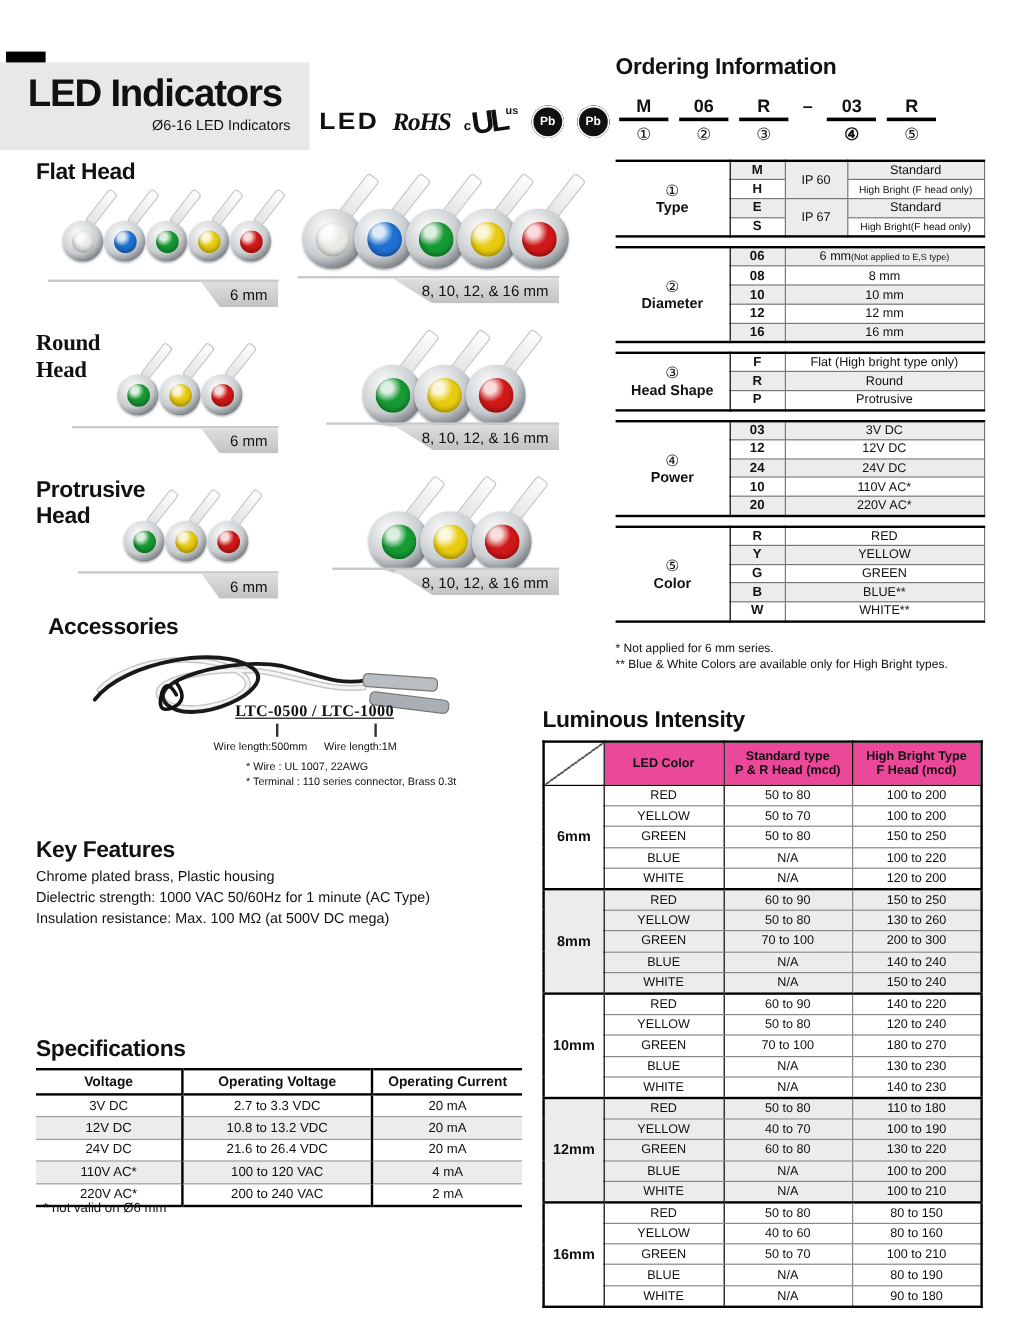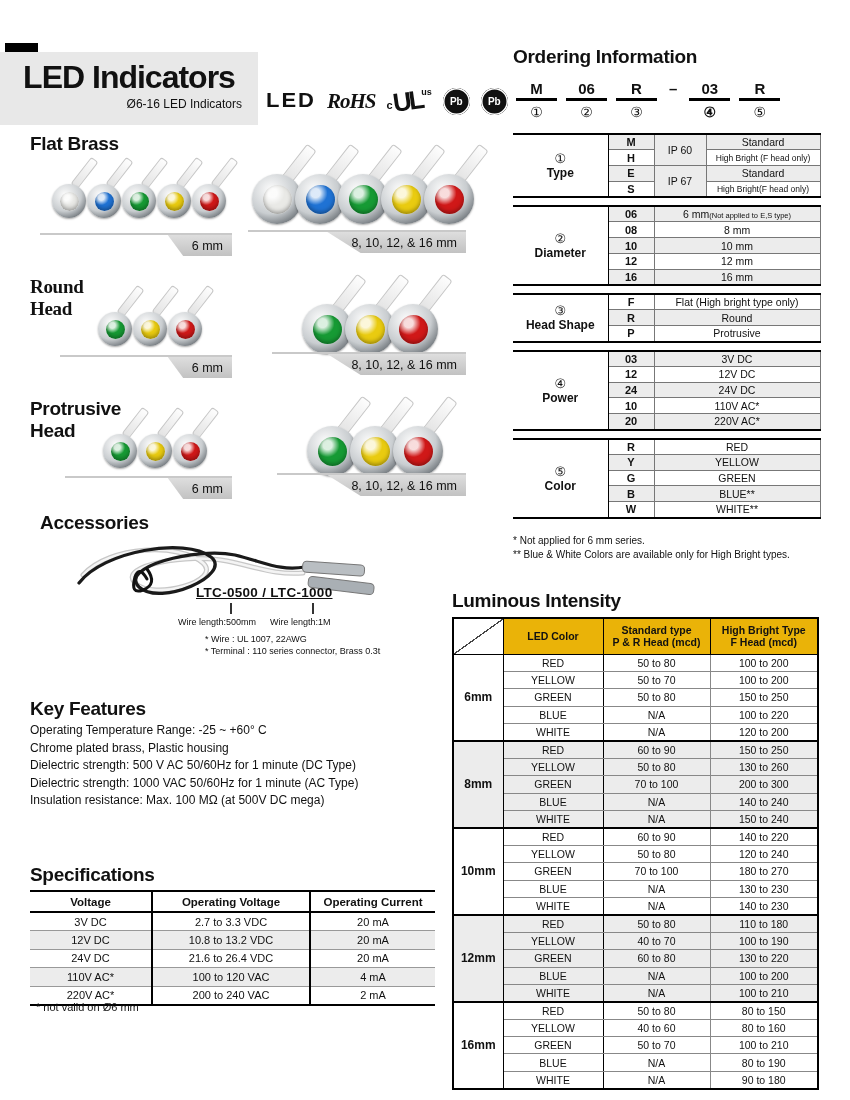--- a/index.html
+++ b/index.html
@@ -82,21 +82,21 @@
   .otable .oname { font-weight:bold; font-size:12px; }
   .otable td.code { font-weight:bold; font-size:11px; }
   .otable tr.shade td:not(.lbl) { background:#ececec; }
   .otable td.desc.small { font-size:8.5px; }
   .otable .note { font-size:7.5px; }
   #order-footnotes { font-size:10px; line-height:13.5px; }
 
   
   .ltable { border-collapse:collapse; table-layout:fixed; width:365px; border:2px solid #000; }
   .ltable td, .ltable th { border:1px solid #888; height:17.4px; font-size:10.5px; text-align:center; padding:0; overflow:hidden; }
-  .ltable th { background:#eab308; font-size:10.5px; font-weight:bold; line-height:12px; height:36px; border:1.3px solid #000; }
+  .ltable th { background:#ec4899; font-size:10.5px; font-weight:bold; line-height:12px; height:36px; border:1.3px solid #000; }
   .ltable th.diag { background:
       linear-gradient(to bottom right, rgba(0,0,0,0) 48.8%, #444 48.8%, #444 51.2%, rgba(0,0,0,0) 51.2%), #fff; }
   .ltable td.size { font-weight:bold; font-size:12px; border-left:none; border-top:1.3px solid #000; border-bottom:1.3px solid #000; border-right:1.3px solid #000; background:#fff; }
   .ltable tr.gtop td { border-top:2px solid #000; }
   .ltable tr.gshade td { background:#ececec; }
   .ltable td.vline { border-left:1.3px solid #000; border-right:1.3px solid #000; }
 
   
   .stable { border-collapse:collapse; table-layout:fixed; width:405px;
     border-top:2.5px solid #000; border-bottom:2.5px solid #000; }
@@ -120,21 +120,21 @@
   <span class="logo-rohs">RoHS</span>
   <span class="logo-ul">
     <span class="c">c</span>
     <span class="ul">UL</span>
     <span class="us">us</span>
   </span>
   <span class="logo-pb">Pb</span>
   <span class="logo-pb">Pb</span>
 </div>
 
-<div class="abs h" style="left:30px;top:133px;">Flat Brass</div>
+<div class="abs h" style="left:30px;top:133px;">Flat Head</div>
 <div class="abs led-row small" id="flat-small" style="left:52px;top:160px;">
     <div class="led s">
       <div class="tail"></div>
       <div class="bezel">
         <div class="lens" style="background: radial-gradient(circle at 33% 28%, rgba(255, 255, 255, 0.85) 0px, rgba(255, 255, 255, 0.85) 16%, rgba(255, 255, 255, 0) 42%), rgb(233, 233, 230);"></div>
       </div>
     </div>
     <div class="led s">
       <div class="tail"></div>
       <div class="bezel">
@@ -303,37 +303,35 @@
       <path d="M28,42 C55,12 125,10 148,30 C168,48 98,68 80,50 C62,32 135,20 172,28 C205,35 220,42 248,40" stroke="#f4f4f4" stroke-width="2.5"></path>
       <path d="M24,50 C48,18 130,4 156,24 C178,42 105,74 84,54 C64,34 140,14 180,22 C212,30 225,38 250,34" stroke="#1a1a1a" stroke-width="3.2"></path>
       <path d="M92,36 q11,15 -4,21 q-13,5 -8,-13 q4,-12 12,2" stroke="#111" stroke-width="3"></path>
     </g>
     <g>
       <rect x="248" y="28" width="62" height="11" rx="4" fill="#b9bec2" stroke="#777" transform="rotate(4 248 28)"></rect>
       <rect x="254" y="43" width="66" height="11" rx="4" fill="#a9afb4" stroke="#777" transform="rotate(7 254 43)"></rect>
     </g>
   </svg>
 </div>
-<div class="abs" id="acc-model" style="left:196px;top:585px;">LTC-0500 / LTC-1000</div>
+<div class="abs" id="acc-model" style="left:196px;top:585px;font-family:Liberation Serif, serif;">LTC-0500 / LTC-1000</div>
 <div class="abs acc-tick" style="left:230px;top:603px;"></div>
 <div class="abs acc-tick" style="left:312px;top:603px;"></div>
 <div class="abs" id="acc-lengths" style="left:178px;top:617px;">
   <span>Wire length:500mm</span>
   <span>Wire length:1M</span>
 </div>
 <div class="abs" id="acc-notes" style="left:205px;top:633px;">
   <div>* Wire : UL 1007, 22AWG</div>
   <div>* Terminal : 110 series connector, Brass 0.3t</div>
 </div>
 
 <div class="abs h" style="left:30px;top:698px;">Key Features</div>
 <div class="abs" id="kf-list" style="left:30px;top:722px;">
-    <div class="kf-item">Operating Temperature Range: -25 ~ +60° C</div>
     <div class="kf-item">Chrome plated brass, Plastic housing</div>
-    <div class="kf-item">Dielectric strength: 500 V AC 50/60Hz for 1 minute (DC Type)</div>
     <div class="kf-item">Dielectric strength: 1000 VAC 50/60Hz for 1 minute (AC Type)</div>
     <div class="kf-item">Insulation resistance: Max. 100 MΩ (at 500V DC mega)</div>
   </div>
 
 <div class="abs h" style="left:30px;top:864px;">Specifications</div>
 <table class="abs stable" style="left:30px;top:890px;" id="spec-table">
   <colgroup>
       <col style="width:122px">
       <col style="width:158px">
       <col style="width:125px">

